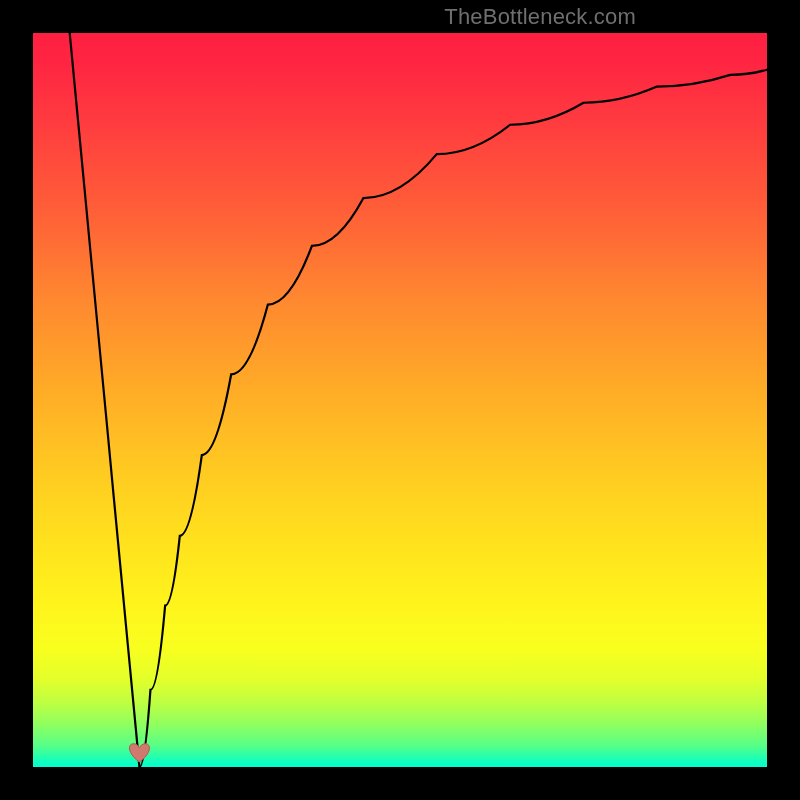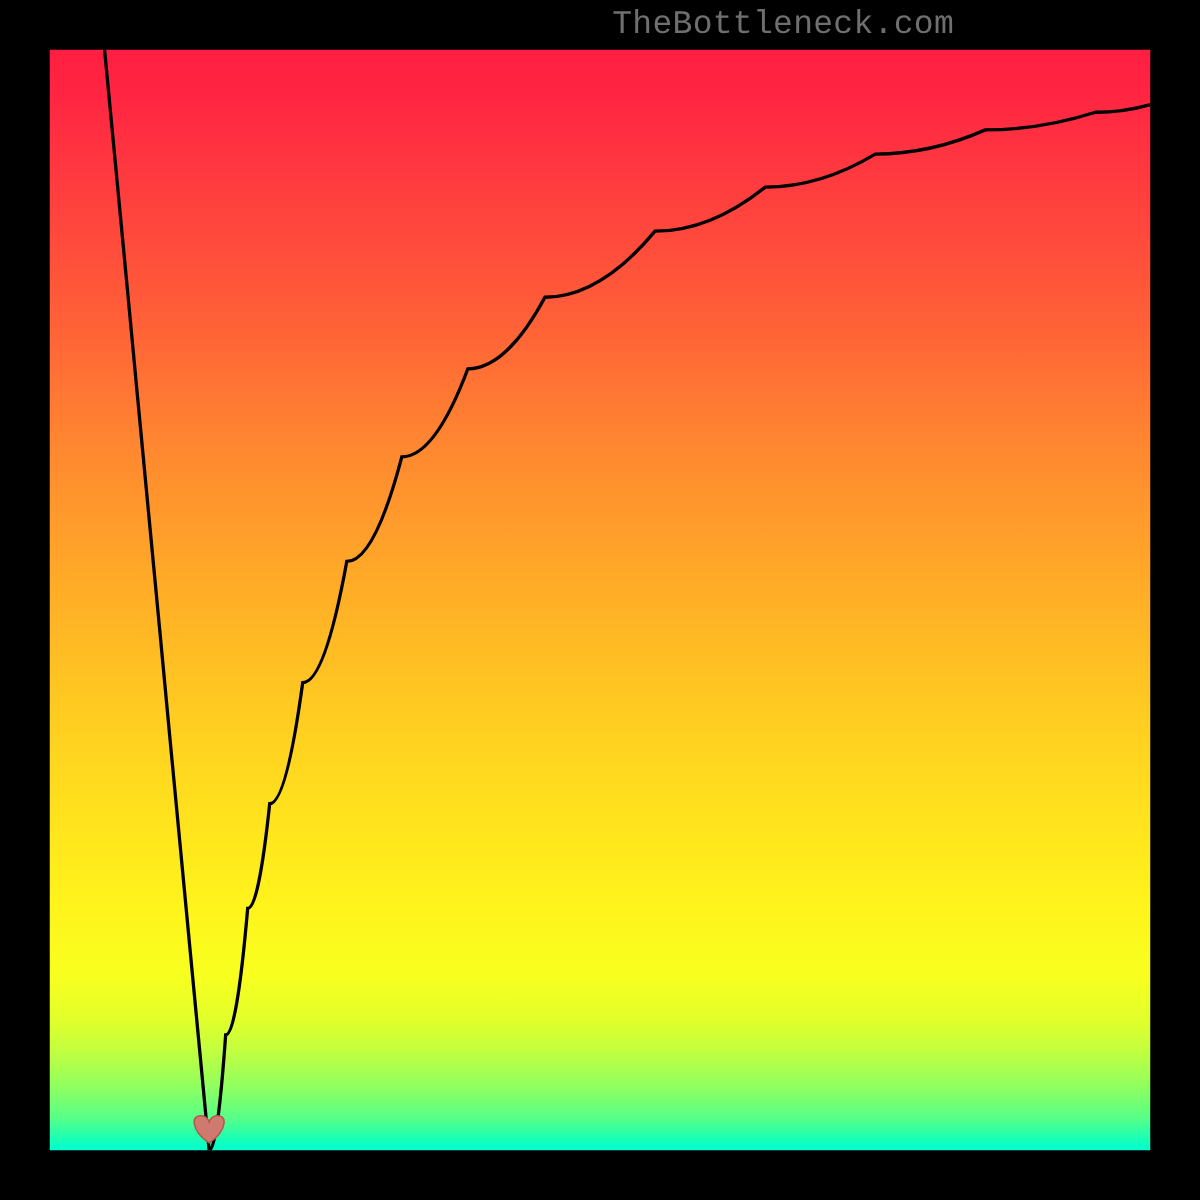--- a/index.html
+++ b/index.html
@@ -11,21 +11,20 @@
     overflow: hidden;
     font-family: Arial, Helvetica, sans-serif;
   }
   .frame {
     position: absolute;
     left: 0;
     top: 0;
     width: 656px;
     height: 800px;
     background: #000;
-    font-family: Liberation Mono, monospace;
   }
   .watermark {
     position: absolute;
     top: 4px;
     right: 20px;
     color: #6f6f6f;
     font-size: 22px;
     font-weight: 400;
     letter-spacing: 0.2px;
     z-index: 5;

